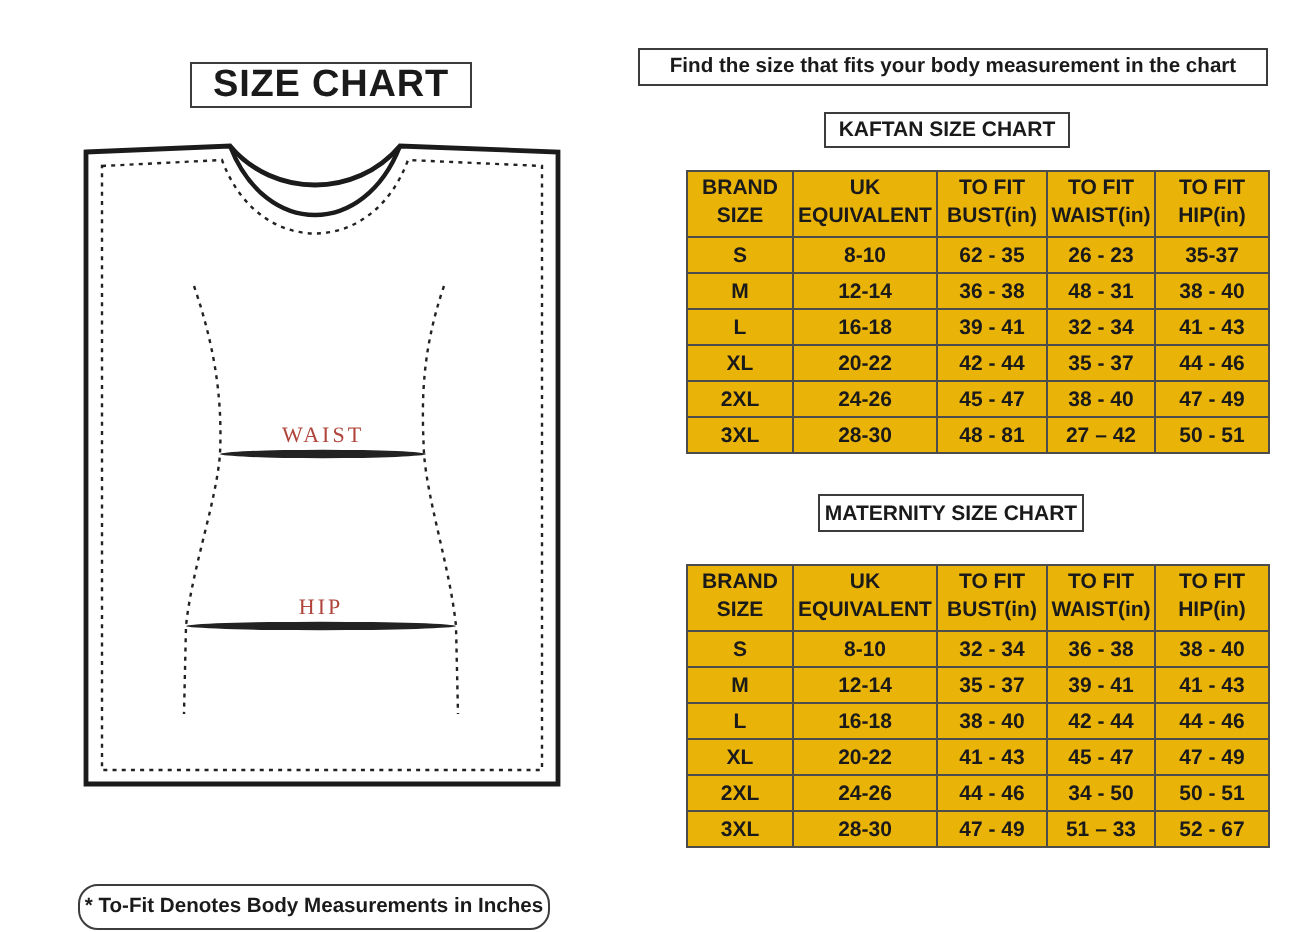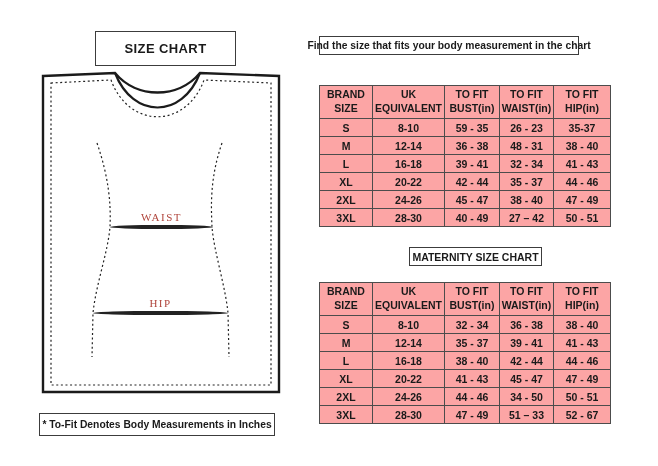--- a/index.html
+++ b/index.html
@@ -1,28 +1,28 @@
 <!DOCTYPE html>
 <html><head>
 <meta charset="utf-8">
 <style>
   html,body{margin:0;padding:0;background:#fff;}
   .stage{position:relative;width:658px;height:466px;background:#ffffff;
          font-family:"Liberation Sans",sans-serif;color:#1a1a1a;overflow:hidden;}
   .box{position:absolute;border:1px solid #3c3c3c;background:#fff;
        display:flex;align-items:center;justify-content:center;
        font-weight:bold;white-space:nowrap;box-sizing:border-box;}
-  #size-chart-title{left:95px;top:31px;width:141px;height:35px;font-size:13px;letter-spacing:.4px;}
-  #footnote-box{left:39px;top:413px;width:236px;height:23px;font-size:10.3px;}
-  #instruction-box{left:319px;top:36px;width:260px;height:19px;font-size:10.3px;}
+  #size-chart-title{left:95px;top:31px;width:141px;height:23px;font-size:19px;letter-spacing:.4px;}
+  #footnote-box{left:39px;top:442px;width:236px;height:23px;font-size:10.3px;border-radius:10px;}
+  #instruction-box{left:319px;top:24px;width:315px;height:19px;font-size:10.3px;}
   #kaftan-title-box{left:412px;top:56px;width:123px;height:18px;font-size:10.5px;}
   #maternity-title-box{left:409px;top:247px;width:133px;height:19px;font-size:10.5px;text-align:right;}
   #garment-svg{position:absolute;left:37px;top:66px;}
   table.sizes{position:absolute;border-collapse:collapse;table-layout:fixed;
-              width:291px;background:#fca5a5;}
+              width:291px;background:#eab308;margin-left:24px;}
   #kaftan-table{left:319px;top:85px;}
   #maternity-table{left:319px;top:282px;}
   table.sizes th,table.sizes td{border:1px solid #4c4c4c;text-align:center;
        vertical-align:middle;font-weight:bold;padding:0;overflow:hidden;}
   table.sizes th{height:32px;font-size:10.5px;line-height:1.3;}
   table.sizes td{height:17px;font-size:10.5px;}
   table.sizes th span{display:block;}
 </style>
 </head>
 <body>
@@ -40,20 +40,21 @@
     <ellipse cx="124.5" cy="161" rx="51.5" ry="2.1" fill="#222222"></ellipse>
     <ellipse cx="123.5" cy="247" rx="67.5" ry="2.1" fill="#222222"></ellipse>
     <text x="124.5" y="155" text-anchor="middle" fill="#b0453c" font-family="Liberation Serif, serif" font-size="11" letter-spacing="1.5">WAIST</text>
     <text x="123.5" y="241" text-anchor="middle" fill="#b0453c" font-family="Liberation Serif, serif" font-size="11" letter-spacing="1.5">HIP</text>
   </svg>
 
   <div class="box" id="footnote-box">* To-Fit Denotes Body Measurements in Inches</div>
 
   <div class="box" id="instruction-box">Find the size that fits your body measurement in the chart</div>
 
+  <div class="box" id="kaftan-title-box">KAFTAN SIZE CHART</div>
 
   <table class="sizes" id="kaftan-table">
     <colgroup>
         <col style="width:53px">
         <col style="width:72px">
         <col style="width:55px">
         <col style="width:54px">
         <col style="width:57px">
       </colgroup>
     <thead>
@@ -77,21 +78,21 @@
         <th>
             <span>TO FIT</span>
             <span>HIP(in)</span>
           </th>
       </tr>
     </thead>
     <tbody>
       <tr>
         <td>S</td>
         <td>8-10</td>
-        <td>59 - 35</td>
+        <td>62 - 35</td>
         <td>26 - 23</td>
         <td>35-37</td>
       </tr>
       <tr>
         <td>M</td>
         <td>12-14</td>
         <td>36 - 38</td>
         <td>48 - 31</td>
         <td>38 - 40</td>
       </tr>
@@ -112,21 +113,21 @@
       <tr>
         <td>2XL</td>
         <td>24-26</td>
         <td>45 - 47</td>
         <td>38 - 40</td>
         <td>47 - 49</td>
       </tr>
       <tr>
         <td>3XL</td>
         <td>28-30</td>
-        <td>40 - 49</td>
+        <td>48 - 81</td>
         <td>27 – 42</td>
         <td>50 - 51</td>
       </tr>
     </tbody>
   </table>
 
   <div class="box" id="maternity-title-box">MATERNITY SIZE CHART</div>
 
   <table class="sizes" id="maternity-table">
     <colgroup>

